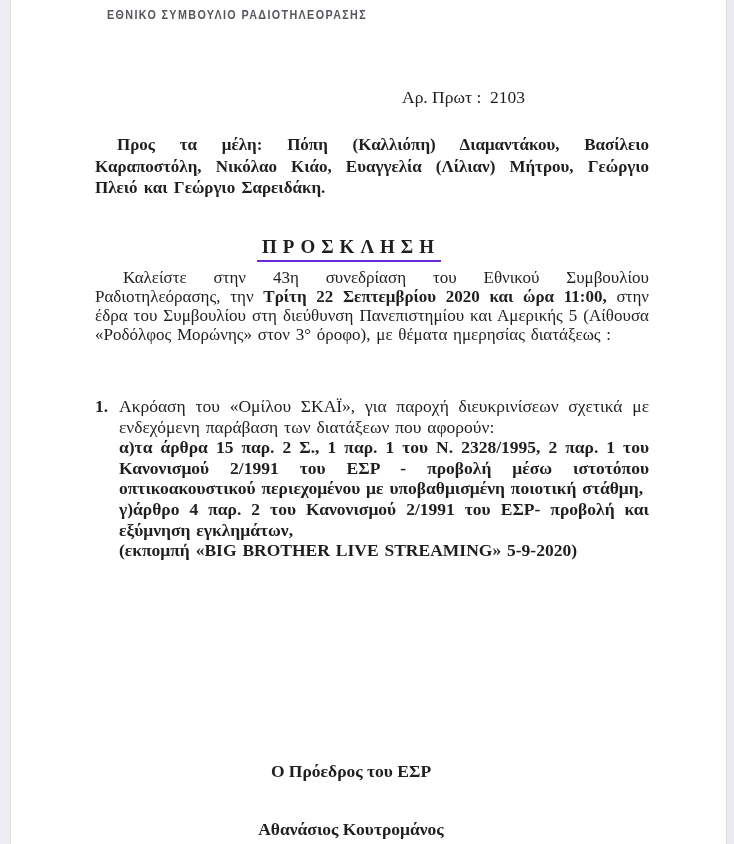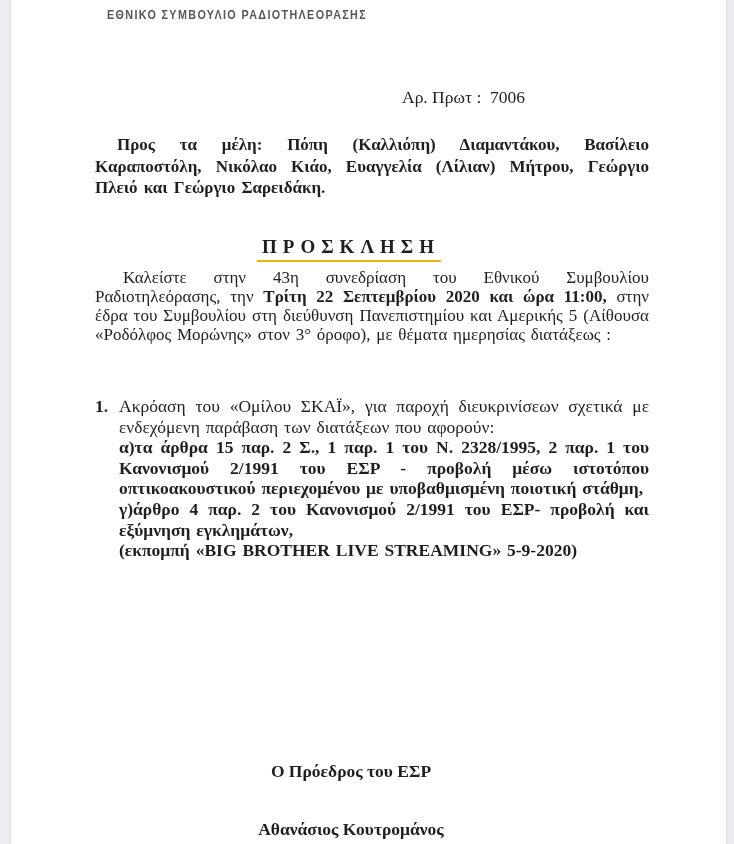--- a/index.html
+++ b/index.html
@@ -39,21 +39,21 @@
     left: 95px; top: 134px; width: 554px;
     font-weight: 700; font-size: 17px; line-height: 21.7px;
     text-align: justify; text-indent: 22px; word-spacing: 2px;
   }
 
   .title-row { left: 95px; top: 236px; width: 554px; text-align: center; }
   .title {
     display: inline-block;
     font-weight: 700; font-size: 19px; letter-spacing: 6px;
     padding: 0 1px 2px 5px; margin-right: 46px;
-    border-bottom: 2px solid #eab308;
+    border-bottom: 2px solid #6d28d9;
   }
 
   .intro {
     left: 95px; top: 268px; width: 554px;
     font-size: 17px; line-height: 19px;
     text-align: justify; text-indent: 28px; word-spacing: 1.5px;
   }
 
   .agenda { left: 95px; top: 396px; width: 554px; font-size: 17.5px; line-height: 20.6px; }
   .agenda-item { display: flex; }
@@ -72,21 +72,21 @@
 </style>
 </head>
 <body>
 
 <div class="edge-left"></div>
 <div class="edge-right"></div>
 
 <div class="abs letterhead">ΕΘΝΙΚΟ ΣΥΜΒΟΥΛΙΟ ΡΑΔΙΟΤΗΛΕΟΡΑΣΗΣ</div>
 
 <div class="abs dateblock">
-  <div>Αρ. Πρωτ :  7006</div>
+  <div>Αρ. Πρωτ :  2103</div>
 </div>
 
 <div class="abs recipients">Προς τα μέλη: Πόπη (Καλλιόπη) Διαμαντάκου, Βασίλειο Καραποστόλη, Νικόλαο Κιάο, Ευαγγελία (Λίλιαν) Μήτρου, Γεώργιο Πλειό και Γεώργιο Σαρειδάκη.</div>
 
 <div class="abs title-row">
   <span class="title">ΠΡΟΣΚΛΗΣΗ</span>
 </div>
 
 <div class="abs intro"><span>Καλείστε στην 43η συνεδρίαση του Εθνικού Συμβουλίου Ραδιοτηλεόρασης, την </span><span class="b">Τρίτη 22 Σεπτεμβρίου 2020 και ώρα 11:00,</span><span> στην έδρα του Συμβουλίου στη διεύθυνση Πανεπιστημίου και Αμερικής 5 (Αίθουσα «Ροδόλφος Μορώνης» στον 3° όροφο), με θέματα ημερησίας διατάξεως :</span></div>
 

